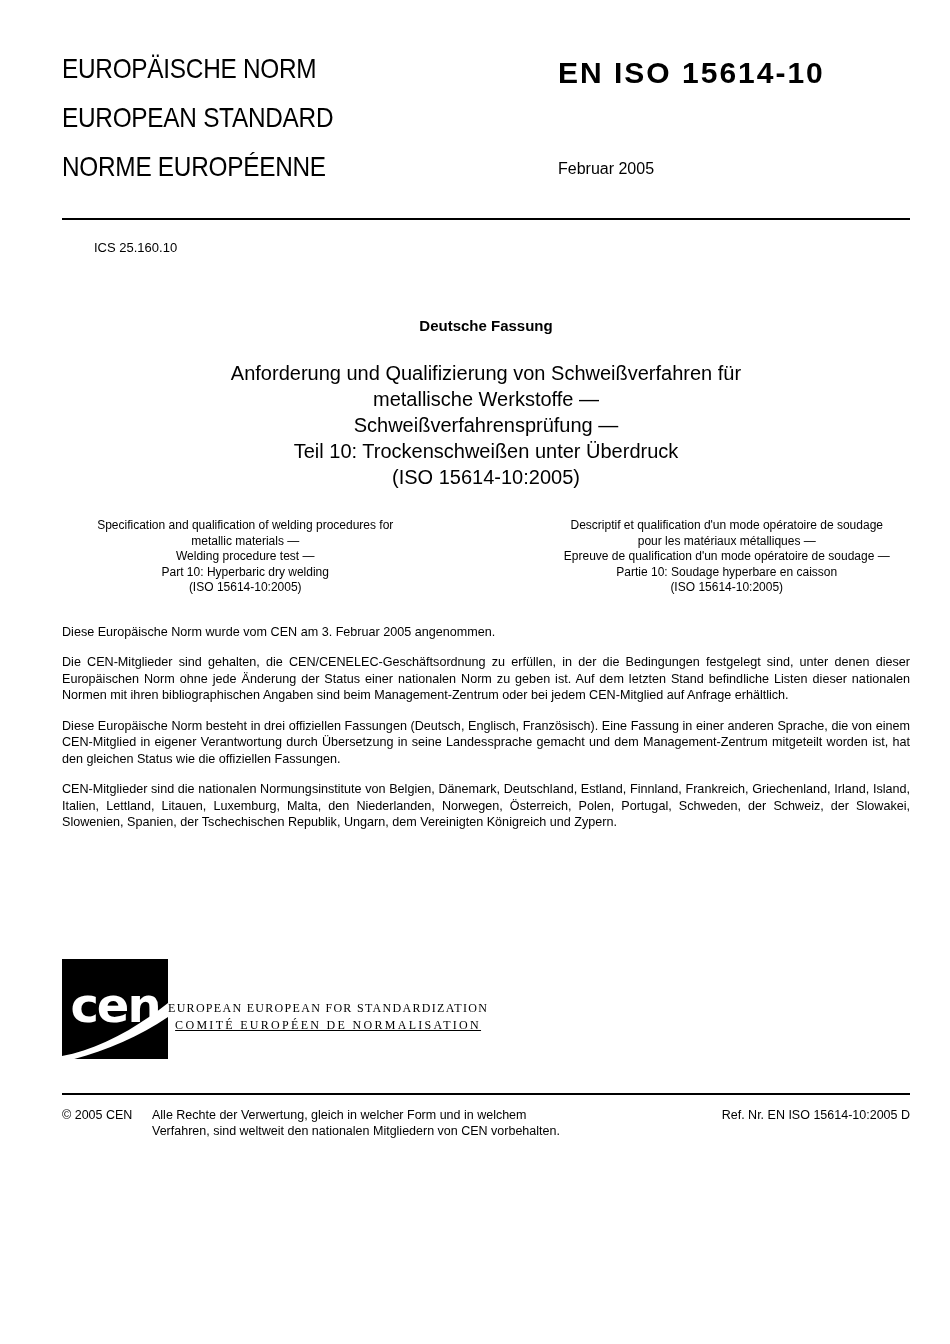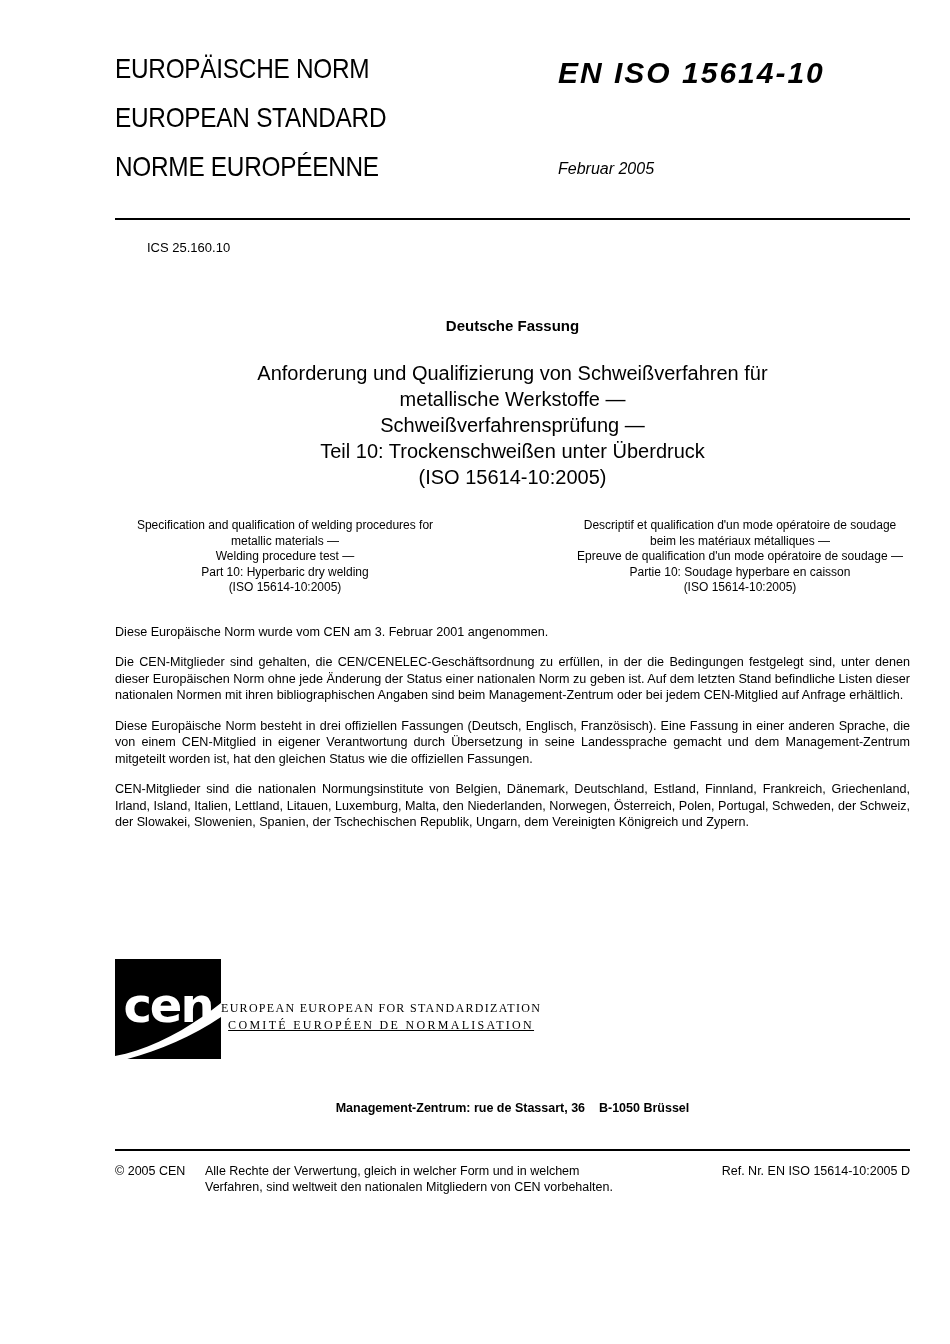--- a/index.html
+++ b/index.html
@@ -4,37 +4,37 @@
 <style>
   * { margin: 0; padding: 0; box-sizing: border-box; }
   html, body { background: #ffffff; }
   body {
     width: 950px; height: 1344px;
     font-family: "Liberation Sans", sans-serif;
     color: #000; overflow: hidden;
   }
   .page {
     width: 950px; height: 1344px;
-    padding: 55px 40px 0 115px;
+    padding: 55px 40px 0 62px;
     position: relative;
     background: #fff;
     border-radius: 14px;
   }
 
   
   .header { display: flex; align-items: flex-start; }
   .header-left { flex: 1; }
   .org-title {
     font-size: 28px; line-height: 28px;
     margin-bottom: 21px;
     letter-spacing: -0.3px;
     transform: scaleX(0.87); transform-origin: left;
     white-space: nowrap;
   }
-  .header-right { width: 352px; padding-top: 1px; font-style: italic; }
+  .header-right { width: 352px; padding-top: 1px; }
   .std-number { font-size: 30px; font-weight: bold; letter-spacing: 2px; white-space: nowrap; }
   .date { font-size: 16px; margin-top: 70px; }
 
   .rule { border: none; border-top: 2px solid #000; margin-top: 16px; }
 
   .ics { font-size: 13px; margin-top: 20px; margin-left: 32px; }
 
   
   .fassung { text-align: center; font-weight: bold; font-size: 15px; margin-top: 62px; }
   .title-de { text-align: center; font-size: 20px; line-height: 26px; margin-top: 26px; }
@@ -99,47 +99,46 @@
   <div class="subtitles">
     <div class="subtitle-col">
       <div>Specification and qualification of welding procedures for</div>
       <div>metallic materials —</div>
       <div>Welding procedure test —</div>
       <div>Part 10: Hyperbaric dry welding</div>
       <div>(ISO 15614-10:2005)</div>
     </div>
     <div class="subtitle-col">
       <div>Descriptif et qualification d'un mode opératoire de soudage</div>
-      <div>beim les matériaux métalliques —</div>
+      <div>pour les matériaux métalliques —</div>
       <div>Epreuve de qualification d'un mode opératoire de soudage —</div>
       <div>Partie 10: Soudage hyperbare en caisson</div>
       <div>(ISO 15614-10:2005)</div>
     </div>
   </div>
 
   <div class="body-paras">
-    <p class="para">Diese Europäische Norm wurde vom CEN am 3. Februar 2001 angenommen.</p>
+    <p class="para">Diese Europäische Norm wurde vom CEN am 3. Februar 2005 angenommen.</p>
     <p class="para">Die CEN-Mitglieder sind gehalten, die CEN/CENELEC-Geschäftsordnung zu erfüllen, in der die Bedingungen festgelegt sind, unter denen dieser Europäischen Norm ohne jede Änderung der Status einer nationalen Norm zu geben ist. Auf dem letzten Stand befindliche Listen dieser nationalen Normen mit ihren bibliographischen Angaben sind beim Management-Zentrum oder bei jedem CEN-Mitglied auf Anfrage erhältlich.</p>
     <p class="para">Diese Europäische Norm besteht in drei offiziellen Fassungen (Deutsch, Englisch, Französisch). Eine Fassung in einer anderen Sprache, die von einem CEN-Mitglied in eigener Verantwortung durch Übersetzung in seine Landessprache gemacht und dem Management-Zentrum mitgeteilt worden ist, hat den gleichen Status wie die offiziellen Fassungen.</p>
     <p class="para">CEN-Mitglieder sind die nationalen Normungsinstitute von Belgien, Dänemark, Deutschland, Estland, Finnland, Frankreich, Griechenland, Irland, Island, Italien, Lettland, Litauen, Luxemburg, Malta, den Niederlanden, Norwegen, Österreich, Polen, Portugal, Schweden, der Schweiz, der Slowakei, Slowenien, Spanien, der Tschechischen Republik, Ungarn, dem Vereinigten Königreich und Zypern.</p>
   </div>
 
   <div class="logo-block">
     <svg class="cen-logo" viewBox="0 0 106 100" xmlns="http://www.w3.org/2000/svg">
       <rect x="0" y="0" width="106" height="100" fill="#000000"></rect>
       <text x="53" y="63" text-anchor="middle" font-family="DejaVu Sans, sans-serif" font-weight="bold" font-size="48" letter-spacing="-2" fill="#ffffff">cen</text>
       <path d="M0,97 C34,91 72,71 106,44 L106,58 C74,80 36,95 0,103 Z" fill="#ffffff"></path>
     </svg>
     <div class="committee">
       <div class="c2">EUROPEAN EUROPEAN FOR STANDARDIZATION</div>
       <div class="c3">COMITÉ EUROPÉEN DE NORMALISATION</div>
     </div>
   </div>
 
-  <div class="address">Management-Zentrum: rue de Stassart, 36    B-1050 Brüssel</div>
 
   <hr class="rule-bottom">
 
   <div class="footer">
     <div class="fo-copy">© 2005 CEN</div>
     <div class="fo-rights">
       <div>Alle Rechte der Verwertung, gleich in welcher Form und in welchem</div>
       <div>Verfahren, sind weltweit den nationalen Mitgliedern von CEN vorbehalten.</div>
     </div>
     <div class="fo-ref">Ref. Nr. EN ISO 15614-10:2005 D</div>

